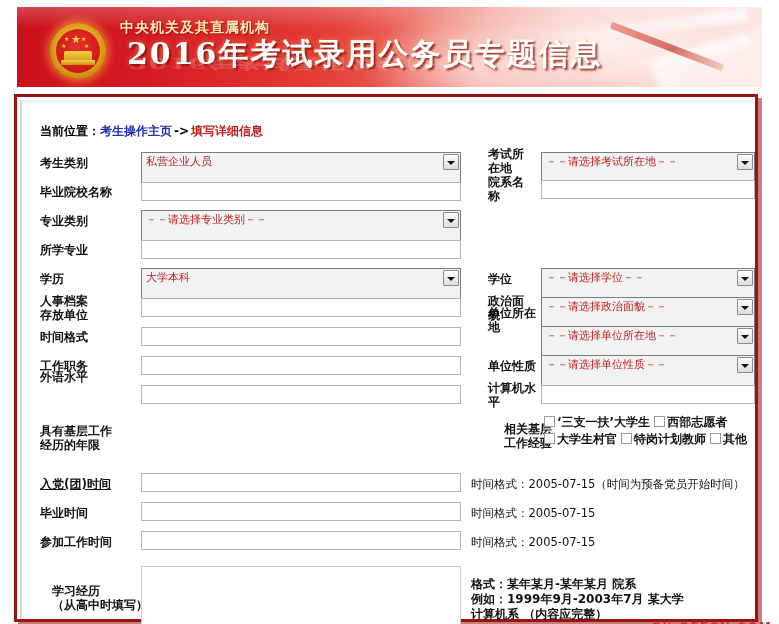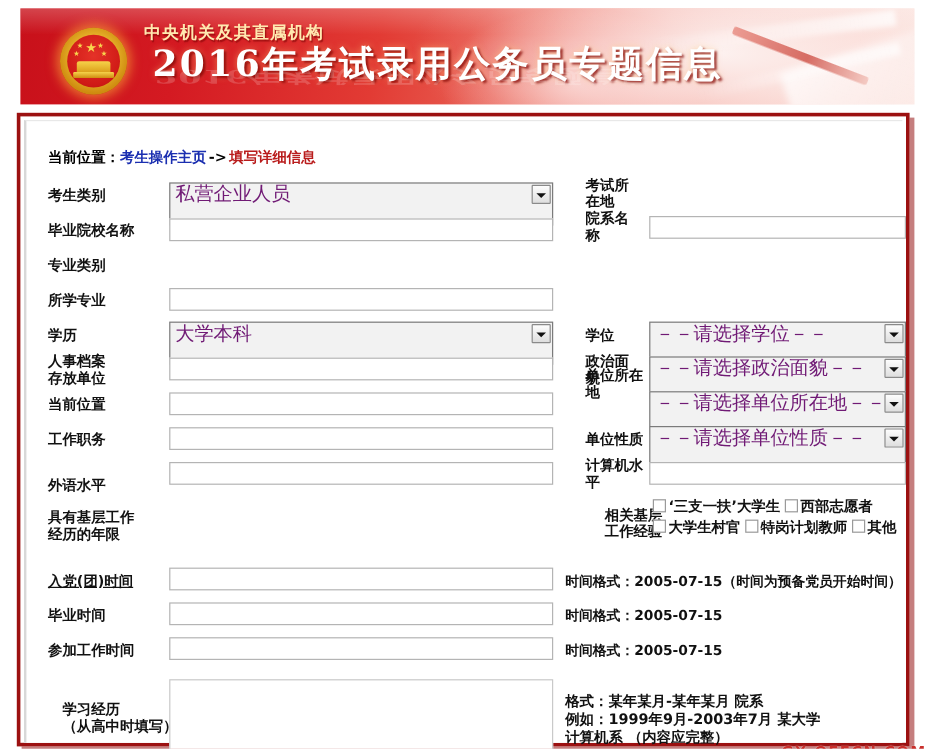--- a/index.html
+++ b/index.html
@@ -182,22 +182,22 @@
     font-family: "DejaVu Sans", "Liberation Sans", sans-serif;
     padding: 0 3px;
     color: #000;
     line-height: 17px;
   }
   .sel {
     position: absolute;
     height: 36px;
     border: 1px solid #7b7b7b;
     background: #f2f2f2;
-    font-size: 16px;
-    color: #701a75;
+    font-size: 11px;
+    color: #b91c1c;
     line-height: 18px;
     padding-left: 4px;
     white-space: nowrap;
     overflow: hidden;
   }
   .sel .arrowbox {
     position: absolute; right: 1px; top: 1px;
     width: 16px; height: 16px;
     background: linear-gradient(180deg, #fdfdfd, #dedede);
     border: 1px solid #8a8a8a;
@@ -210,21 +210,21 @@
     border-right: 4px solid transparent;
     border-top: 4px solid #111;
   }
   .note {
     position: absolute;
     font-size: 12px; font-weight: bold; color: #111;
     white-space: nowrap;
   }
   .hint {
     position: absolute;
-    font-size: 11.5px; font-weight: bold; color: #111;
+    font-size: 11.5px; font-weight: normal; color: #111;
     white-space: nowrap;
   }
   .cbgroup {
     position: absolute;
     font-size: 12px; font-weight: bold; color: #111;
     line-height: 17px;
   }
   .cbgroup .cbitem { display: inline; white-space: nowrap; margin-right: 4px; }
   .cbx {
     display: inline-block;
@@ -300,57 +300,69 @@
               <i></i>
             </span>
         </div>
 
         <div class="lbl" style="left:18px; top:46px;">毕业院校名称</div>
         <div class="fld" style="left:119px; top:43px; width:320px;">
           <span></span>
         </div>
 
         <div class="lbl" style="left:18px; top:75px;">专业类别</div>
+        <div class="sel" style="left:119px; top:71px; width:320px;">
+          <span>－－请选择专业类别－－</span>
+          <span class="arrowbox">
+              <i></i>
+            </span>
+        </div>
 
         <div class="lbl" style="left:18px; top:104px;">所学专业</div>
         <div class="fld" style="left:119px; top:101px; width:320px;">
           <span></span>
         </div>
 
         <div class="lbl" style="left:18px; top:133px;">学历</div>
         <div class="sel" style="left:119px; top:129px; width:320px;">
           <span>大学本科</span>
           <span class="arrowbox">
               <i></i>
             </span>
         </div>
 
         <div class="lbl" style="left:18px; top:155px;">人事档案
 存放单位</div>
         <div class="fld" style="left:119px; top:159px; width:320px;">
           <span></span>
         </div>
 
-        <div class="lbl" style="left:18px; top:191px;">当前位置</div>
+        <div class="lbl" style="left:18px; top:191px;">时间格式</div>
         <div class="fld" style="left:119px; top:188px; width:320px;">
           <span></span>
         </div>
 
         <div class="lbl" style="left:18px; top:220px;">工作职务</div>
         <div class="fld" style="left:119px; top:217px; width:320px;">
           <span></span>
         </div>
 
-        <div class="lbl" style="left:18px; top:258px;text-align:right;">外语水平</div>
+        <div class="lbl" style="left:18px; top:231px;text-align:right;">外语水平</div>
         <div class="fld" style="left:119px; top:246px; width:320px;">
           <span></span>
         </div>
 
         <div class="lbl" style="left:466px; top:8px;">考试所
 在地</div>
+        <div class="sel" style="left:519px; top:13px; width:214px;">
+          <span>－－请选择考试所在地－－</span>
+          <span class="arrowbox">
+              <i></i>
+            </span>
+        </div>
 
         <div class="lbl" style="left:466px; top:36px;">院系名
 称</div>
         <div class="fld" style="left:519px; top:41px; width:214px;">
           <span></span>
         </div>
 
 
         <div class="lbl" style="left:466px; top:133px;">学位</div>
         <div class="sel" style="left:519px; top:129px; width:214px;">

